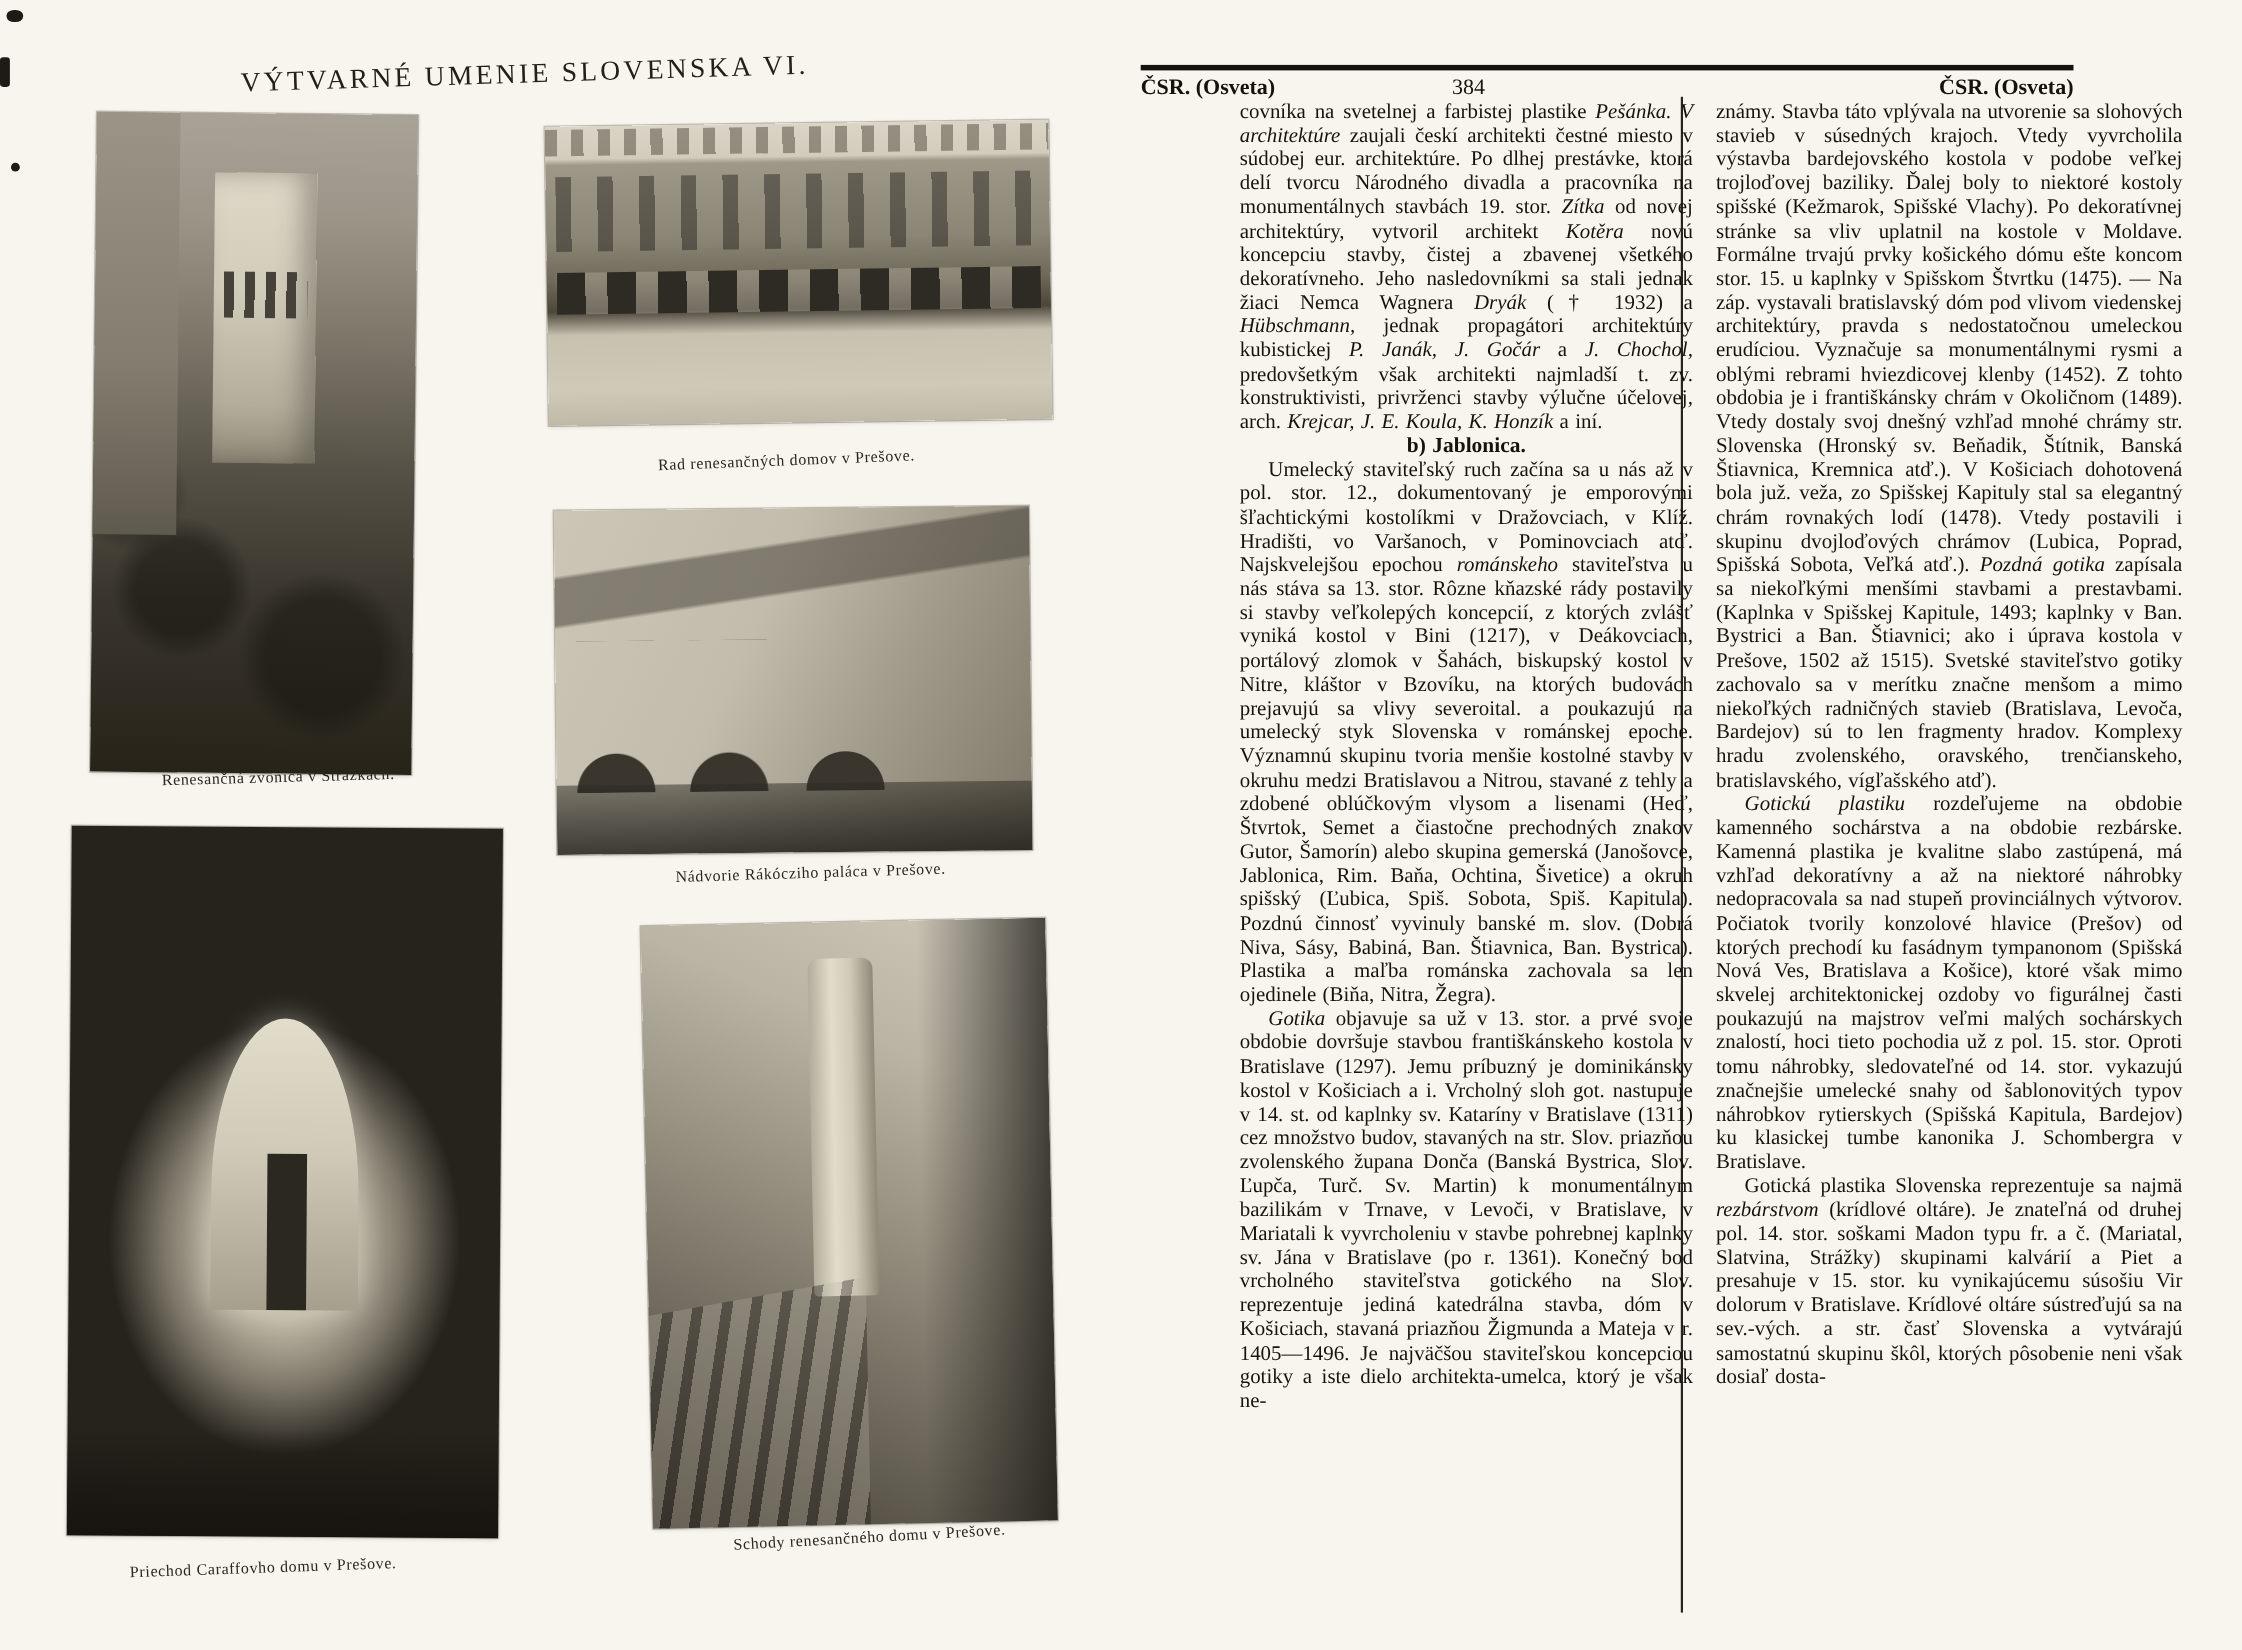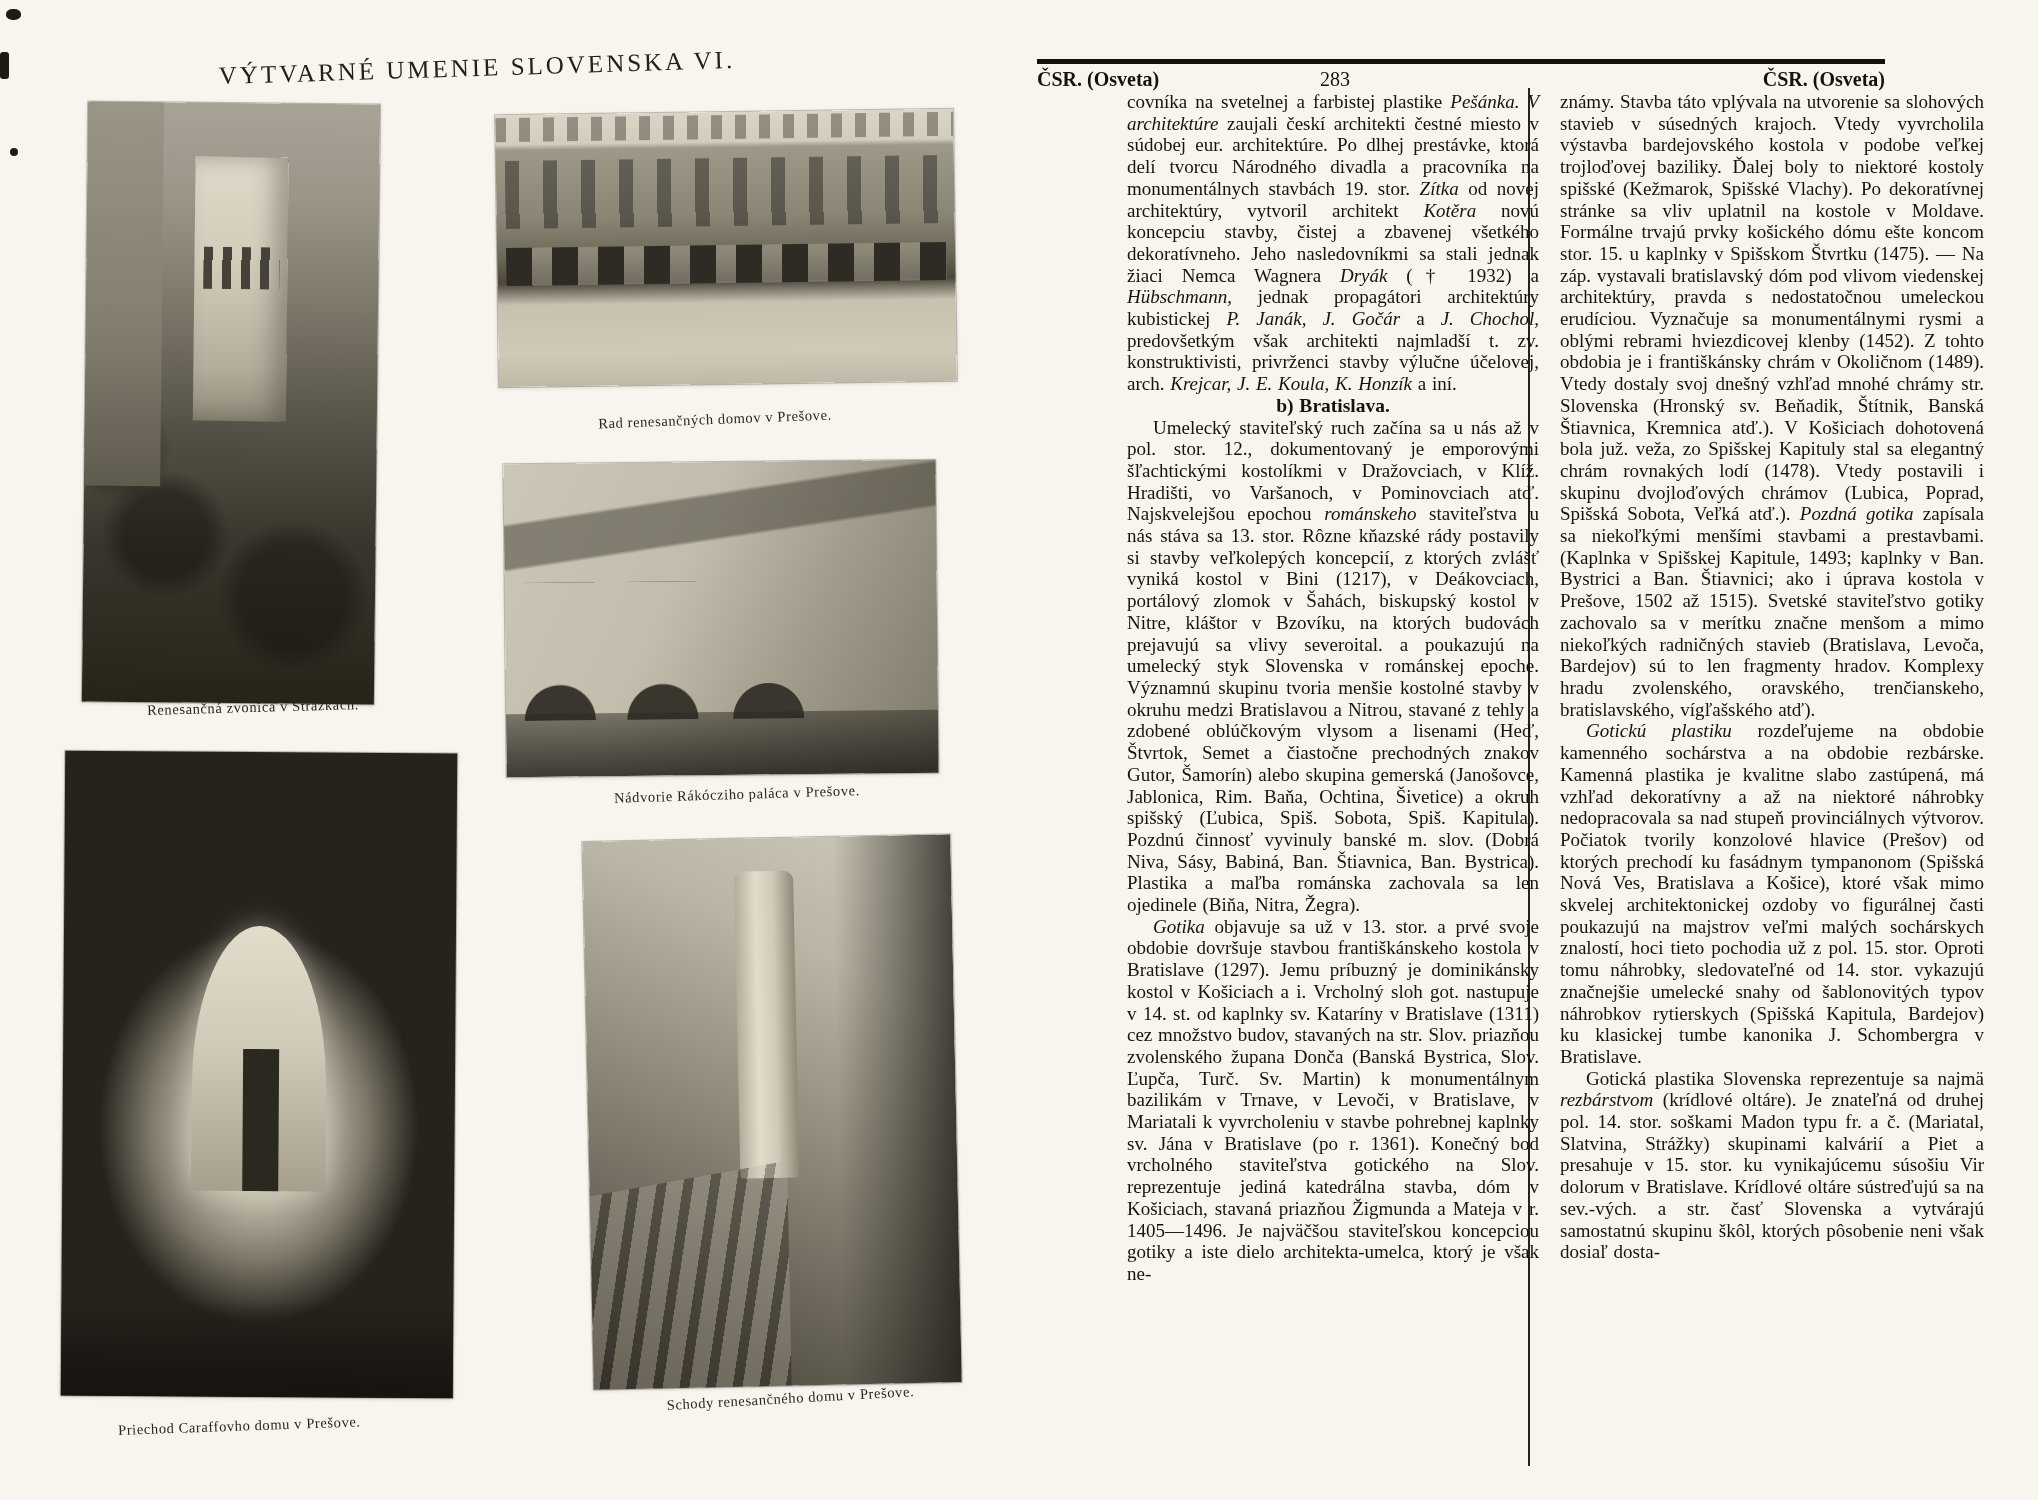--- a/index.html
+++ b/index.html
@@ -146,28 +146,28 @@
       <div class="shape ph5-shadow"></div>
       <div class="shape ph5-column"></div>
       <div class="shape ph5-stairs"></div>
     </div>
     <div class="caption cap5">Schody renesančného domu v Prešove.</div>
   </section>
 
   <section>
     <div class="hdr-rule"></div>
     <div class="hdr hdr-left">ČSR. (Osveta)</div>
-    <div class="hdr hdr-num">283</div>
+    <div class="hdr hdr-num">384</div>
     <div class="hdr hdr-right">ČSR. (Osveta)</div>
 
     <div class="col-divider"></div>
 
     <div class="col col1">
       <p><span>covníka na svetelnej a farbistej plastike </span><em>Pešánka. V architektúre</em><span> zaujali českí architekti čestné miesto v súdobej eur. architektúre. Po dlhej prestávke, ktorá delí tvorcu Národného divadla a pracovníka na monumentálnych stavbách 19. stor. </span><em>Zítka</em><span> od novej architektúry, vytvoril architekt </span><em>Kotěra</em><span> novú koncepciu stavby, čistej a zbavenej všetkého dekoratívneho. Jeho nasledovníkmi sa stali jednak žiaci Nemca Wagnera </span><em>Dryák</em><span> († 1932) a </span><em>Hübschmann,</em><span> jednak propagátori architektúry kubistickej </span><em>P. Janák, J. Gočár</em><span> a </span><em>J. Chochol,</em><span> predovšetkým však architekti najmladší t. zv. konstruktivisti, privrženci stavby výlučne účelovej, arch. </span><em>Krejcar, J. E. Koula, K. Honzík</em><span> a iní.</span></p>
-      <p class="col-heading">b) Bratislava.</p>
+      <p class="col-heading">b) Jablonica.</p>
       <p class="indent"><span>Umelecký staviteľský ruch začína sa u nás až v pol. stor. 12., dokumentovaný je emporovými šľachtickými kostolíkmi v Dražovciach, v Klíž. Hradišti, vo Varšanoch, v Pominovciach atď. Najskvelejšou epochou </span><em>románskeho</em><span> staviteľstva u nás stáva sa 13. stor. Rôzne kňazské rády postavily si stavby veľkolepých koncepcií, z ktorých zvlášť vyniká kostol v Bini (1217), v Deákovciach, portálový zlomok v Šahách, biskupský kostol v Nitre, kláštor v Bzovíku, na ktorých budovách prejavujú sa vlivy severoital. a poukazujú na umelecký styk Slovenska v románskej epoche. Významnú skupinu tvoria menšie kostolné stavby v okruhu medzi Bratislavou a Nitrou, stavané z tehly a zdobené oblúčkovým vlysom a lisenami (Heď, Štvrtok, Semet a čiastočne prechodných znakov Gutor, Šamorín) alebo skupina gemerská (Janošovce, Jablonica, Rim. Baňa, Ochtina, Šivetice) a okruh spišský (Ľubica, Spiš. Sobota, Spiš. Kapitula). Pozdnú činnosť vyvinuly banské m. slov. (Dobrá Niva, Sásy, Babiná, Ban. Štiavnica, Ban. Bystrica). Plastika a maľba románska zachovala sa len ojedinele (Biňa, Nitra, Žegra).</span></p>
       <p class="indent"><em>Gotika</em><span> objavuje sa už v 13. stor. a prvé svoje obdobie dovršuje stavbou františkánskeho kostola v Bratislave (1297). Jemu príbuzný je dominikánsky kostol v Košiciach a i. Vrcholný sloh got. nastupuje v 14. st. od kaplnky sv. Kataríny v Bratislave (1311) cez množstvo budov, stavaných na str. Slov. priazňou zvolenského župana Donča (Banská Bystrica, Slov. Ľupča, Turč. Sv. Martin) k monumentálnym bazilikám v Trnave, v Levoči, v Bratislave, v Mariatali k vyvrcholeniu v stavbe pohrebnej kaplnky sv. Jána v Bratislave (po r. 1361). Konečný bod vrcholného staviteľstva gotického na Slov. reprezentuje jediná katedrálna stavba, dóm v Košiciach, stavaná priazňou Žigmunda a Mateja v r. 1405—1496. Je najväčšou staviteľskou koncepciou gotiky a iste dielo architekta-umelca, ktorý je však ne-</span></p>
     </div>
 
     <div class="col col2">
       <p><span>známy. Stavba táto vplývala na utvorenie sa slohových stavieb v súsedných krajoch. Vtedy vyvrcholila výstavba bardejovského kostola v podobe veľkej trojloďovej baziliky. Ďalej boly to niektoré kostoly spišské (Kežmarok, Spišské Vlachy). Po dekoratívnej stránke sa vliv uplatnil na kostole v Moldave. Formálne trvajú prvky košického dómu ešte koncom stor. 15. u kaplnky v Spišskom Štvrtku (1475). — Na záp. vystavali bratislavský dóm pod vlivom viedenskej architektúry, pravda s nedostatočnou umeleckou erudíciou. Vyznačuje sa monumentálnymi rysmi a oblými rebrami hviezdicovej klenby (1452). Z tohto obdobia je i františkánsky chrám v Okoličnom (1489). Vtedy dostaly svoj dnešný vzhľad mnohé chrámy str. Slovenska (Hronský sv. Beňadik, Štítnik, Banská Štiavnica, Kremnica atď.). V Košiciach dohotovená bola juž. veža, zo Spišskej Kapituly stal sa elegantný chrám rovnakých lodí (1478). Vtedy postavili i skupinu dvojloďových chrámov (Lubica, Poprad, Spišská Sobota, Veľká atď.). </span><em>Pozdná gotika</em><span> zapísala sa niekoľkými menšími stavbami a prestavbami. (Kaplnka v Spišskej Kapitule, 1493; kaplnky v Ban. Bystrici a Ban. Štiavnici; ako i úprava kostola v Prešove, 1502 až 1515). Svetské staviteľstvo gotiky zachovalo sa v merítku značne menšom a mimo niekoľkých radničných stavieb (Bratislava, Levoča, Bardejov) sú to len fragmenty hradov. Komplexy hradu zvolenského, oravského, trenčianskeho, bratislavského, vígľašského atď).</span></p>
       <p class="indent"><em>Gotickú plastiku</em><span> rozdeľujeme na obdobie kamenného sochárstva a na obdobie rezbárske. Kamenná plastika je kvalitne slabo zastúpená, má vzhľad dekoratívny a až na niektoré náhrobky nedopracovala sa nad stupeň provinciálnych výtvorov. Počiatok tvorily konzolové hlavice (Prešov) od ktorých prechodí ku fasádnym tympanonom (Spišská Nová Ves, Bratislava a Košice), ktoré však mimo skvelej architektonickej ozdoby vo figurálnej časti poukazujú na majstrov veľmi malých sochárskych znalostí, hoci tieto pochodia už z pol. 15. stor. Oproti tomu náhrobky, sledovateľné od 14. stor. vykazujú značnejšie umelecké snahy od šablonovitých typov náhrobkov rytierskych (Spišská Kapitula, Bardejov) ku klasickej tumbe kanonika J. Schombergra v Bratislave.</span></p>
       <p class="indent"><span>Gotická plastika Slovenska reprezentuje sa najmä </span><em>rezbárstvom</em><span> (krídlové oltáre). Je znateľná od druhej pol. 14. stor. soškami Madon typu fr. a č. (Mariatal, Slatvina, Strážky) skupinami kalvárií a Piet a presahuje v 15. stor. ku vynikajúcemu súsošiu Vir dolorum v Bratislave. Krídlové oltáre sústreďujú sa na sev.-vých. a str. časť Slovenska a vytvárajú samostatnú skupinu škôl, ktorých pôsobenie neni však dosiaľ dosta-</span></p>
     </div>
   </section>

